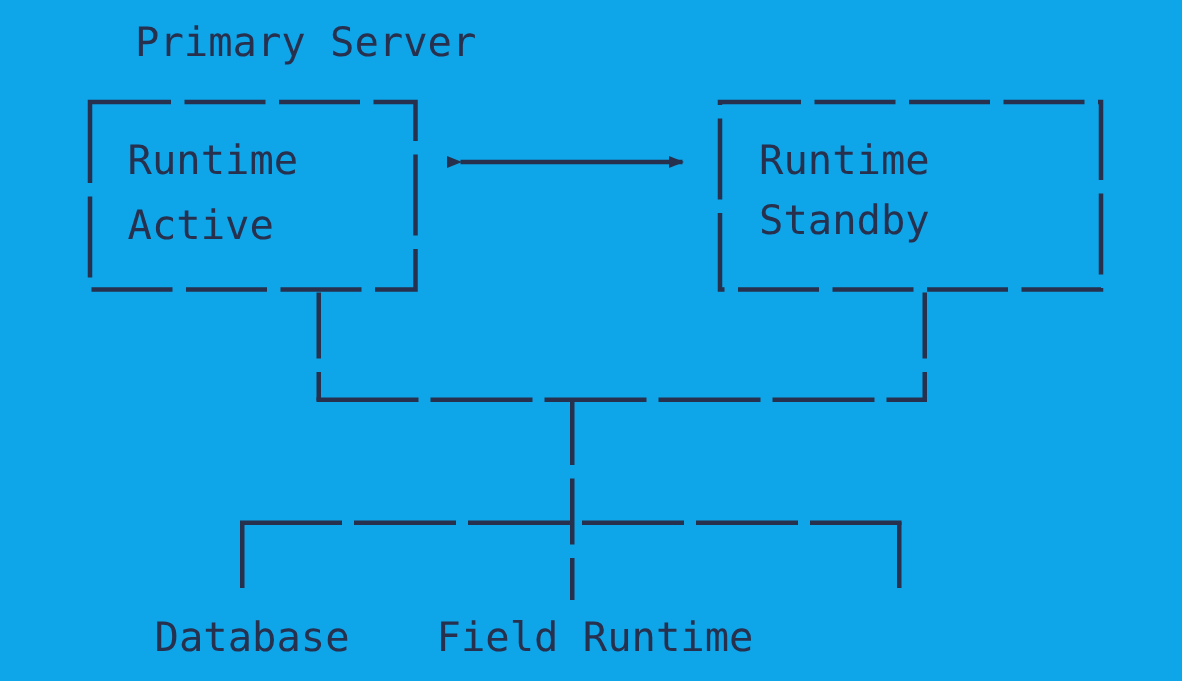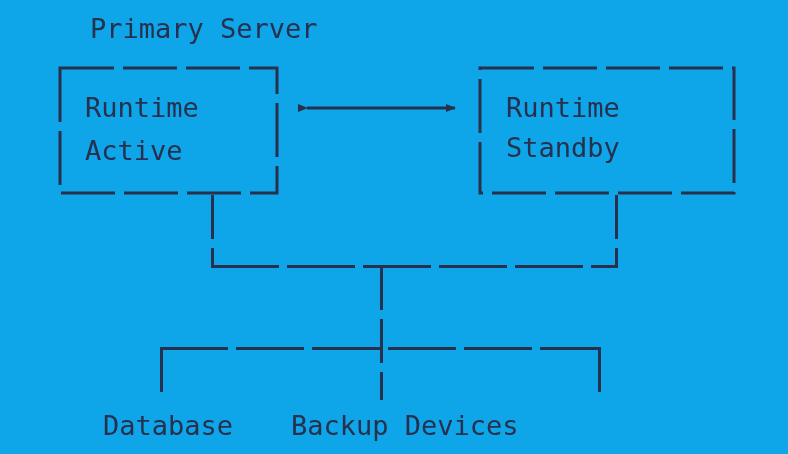--- a/index.html
+++ b/index.html
@@ -96,16 +96,16 @@
 
   <div class="box-line" style="left:85px; top:93px;">Runtime</div>
   <div class="box-line" style="left:85px; top:116px;margin-top:20px;">Active</div>
 
   <div class="box-line" style="left:506px; top:93px;">Runtime</div>
   <div class="box-line" style="left:506px; top:133px;">Standby</div>
 
 
   <div class="leaf-label" style="left:103px; top:411px;">Database</div>
 
-  <div class="leaf-label" style="left:291px; top:411px;">Backup Devices</div>
+  <div class="leaf-label" style="left:291px; top:411px;">Field Runtime</div>
 
 
 </div>
 
 </body></html>

